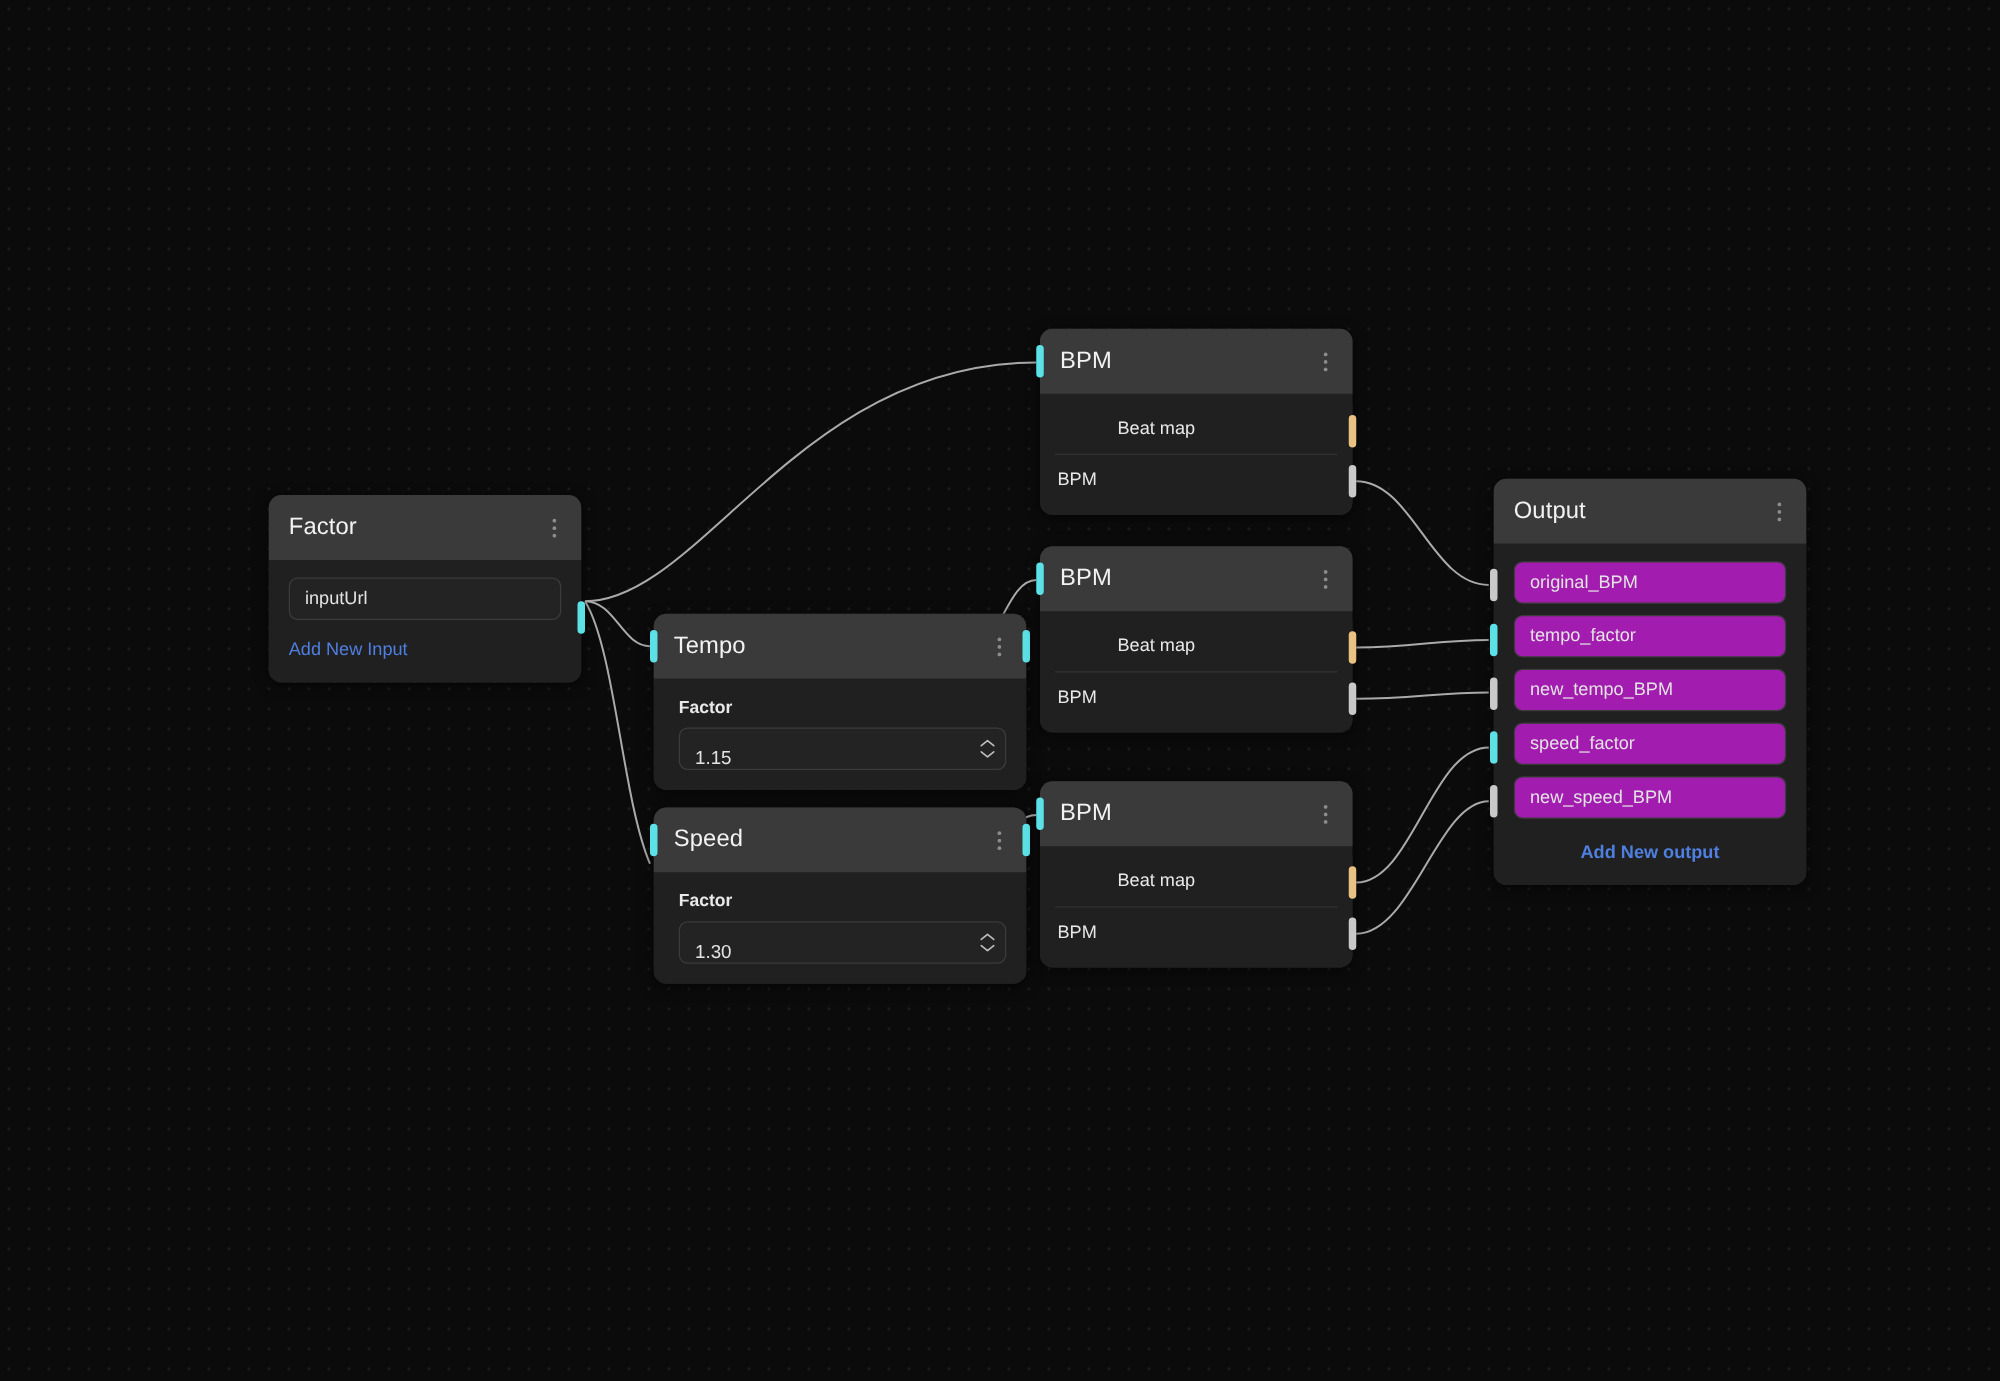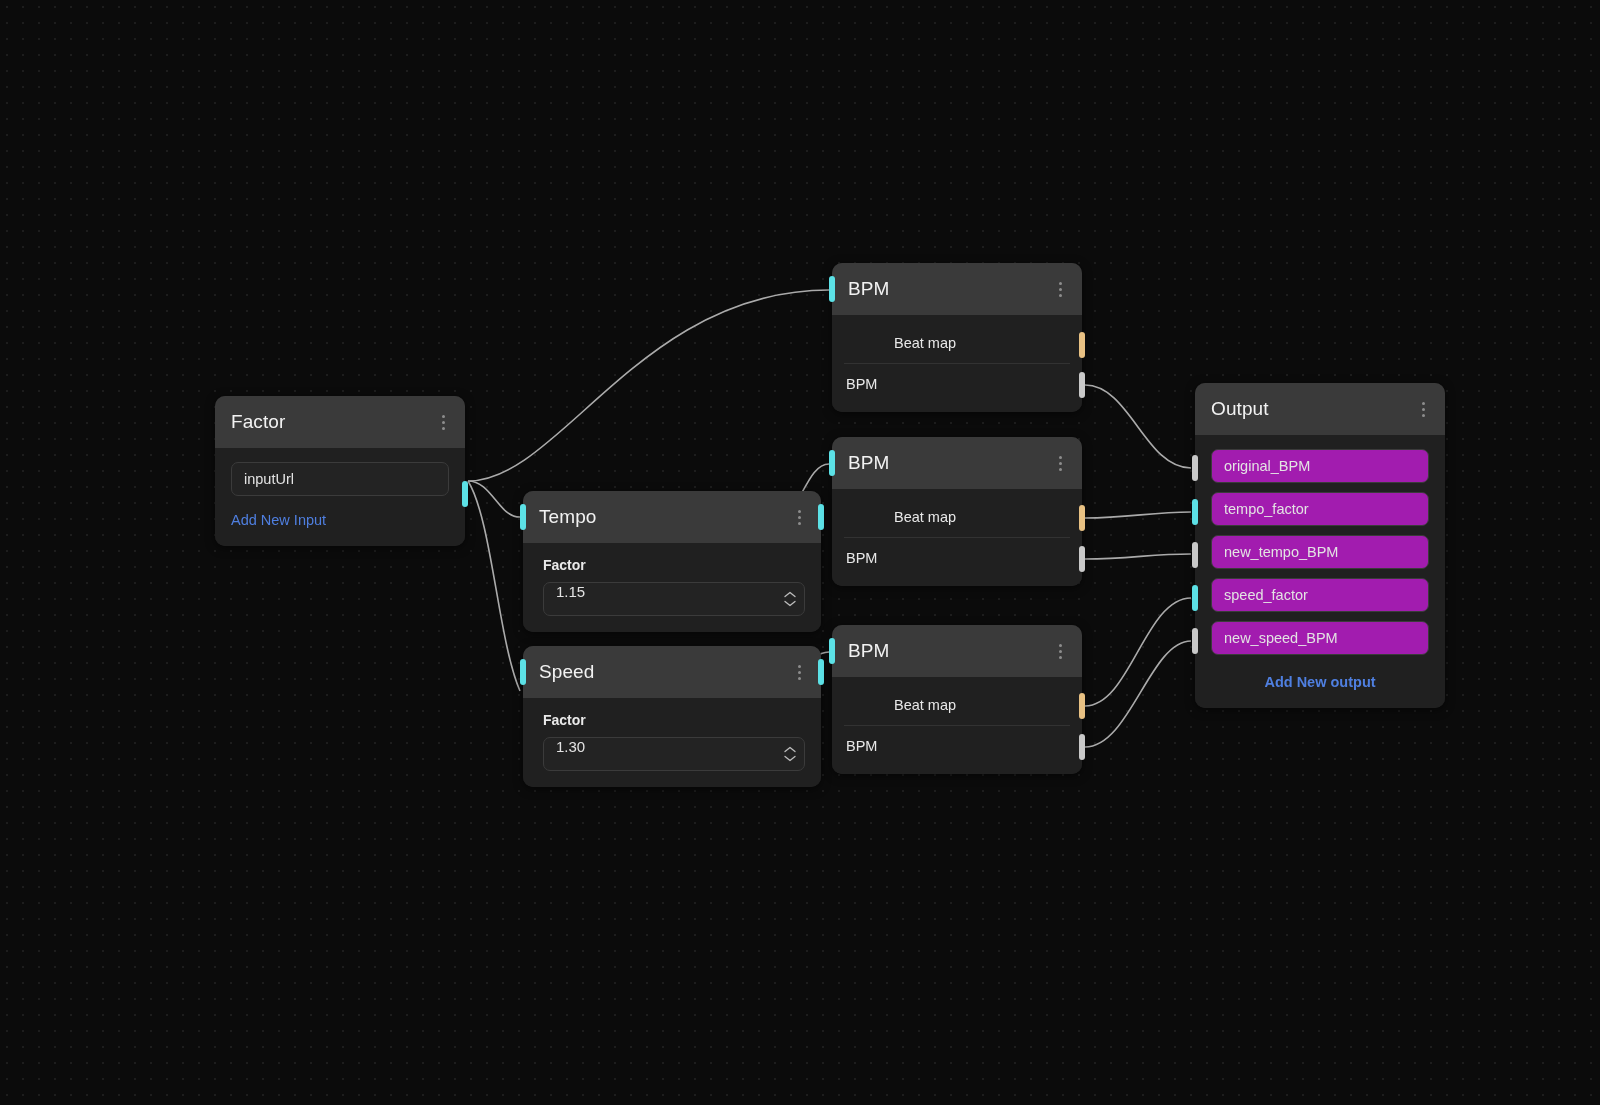--- a/index.html
+++ b/index.html
@@ -141,21 +141,21 @@
     font-weight: bold;
     margin-bottom: 9px;
   }
   .num-field {
     position: relative;
     height: 34px;
     border: 1px solid #3b3b3b;
     border-radius: 7px;
     background: #232323;
     display: flex;
-    align-items: flex-start;
+    align-items: flex-end;
     padding: 0 12px;
     box-sizing: border-box;
     color: #e3e3e3;
     font-size: 15px;
   }
   .stepper {
     position: absolute;
     right: 8px;
     top: 50%;
     transform: translateY(-50%);

